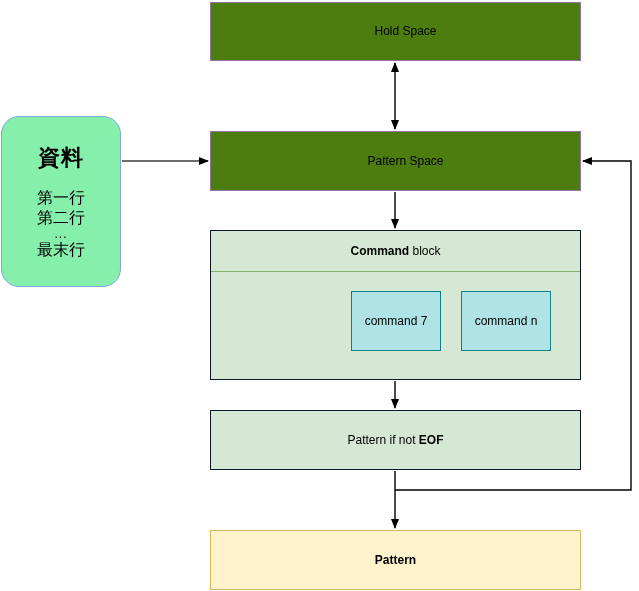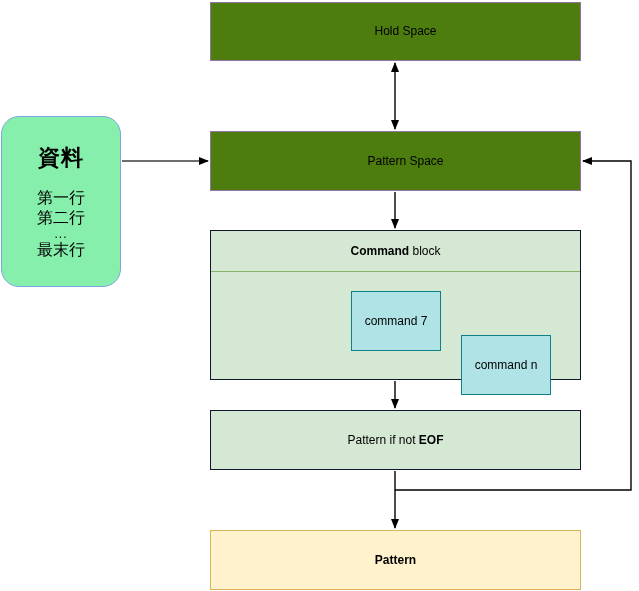--- a/index.html
+++ b/index.html
@@ -107,21 +107,21 @@
     width: 90px;
     height: 60px;
     top: 60px;
     display: flex;
     align-items: center;
     justify-content: center;
     font-size: 12px;
   }
   #cmd-0 { left: 30px; }
   #cmd-1 { left: 140px; }
-  #cmd-2 { left: 250px; margin-top: 44px; }
+  #cmd-2 { left: 250px; }
   #repeat-block {
     left: 210px;
     top: 410px;
     width: 371px;
     height: 60px;
   }
   
   #output-block {
     left: 210px;
     top: 530px;

